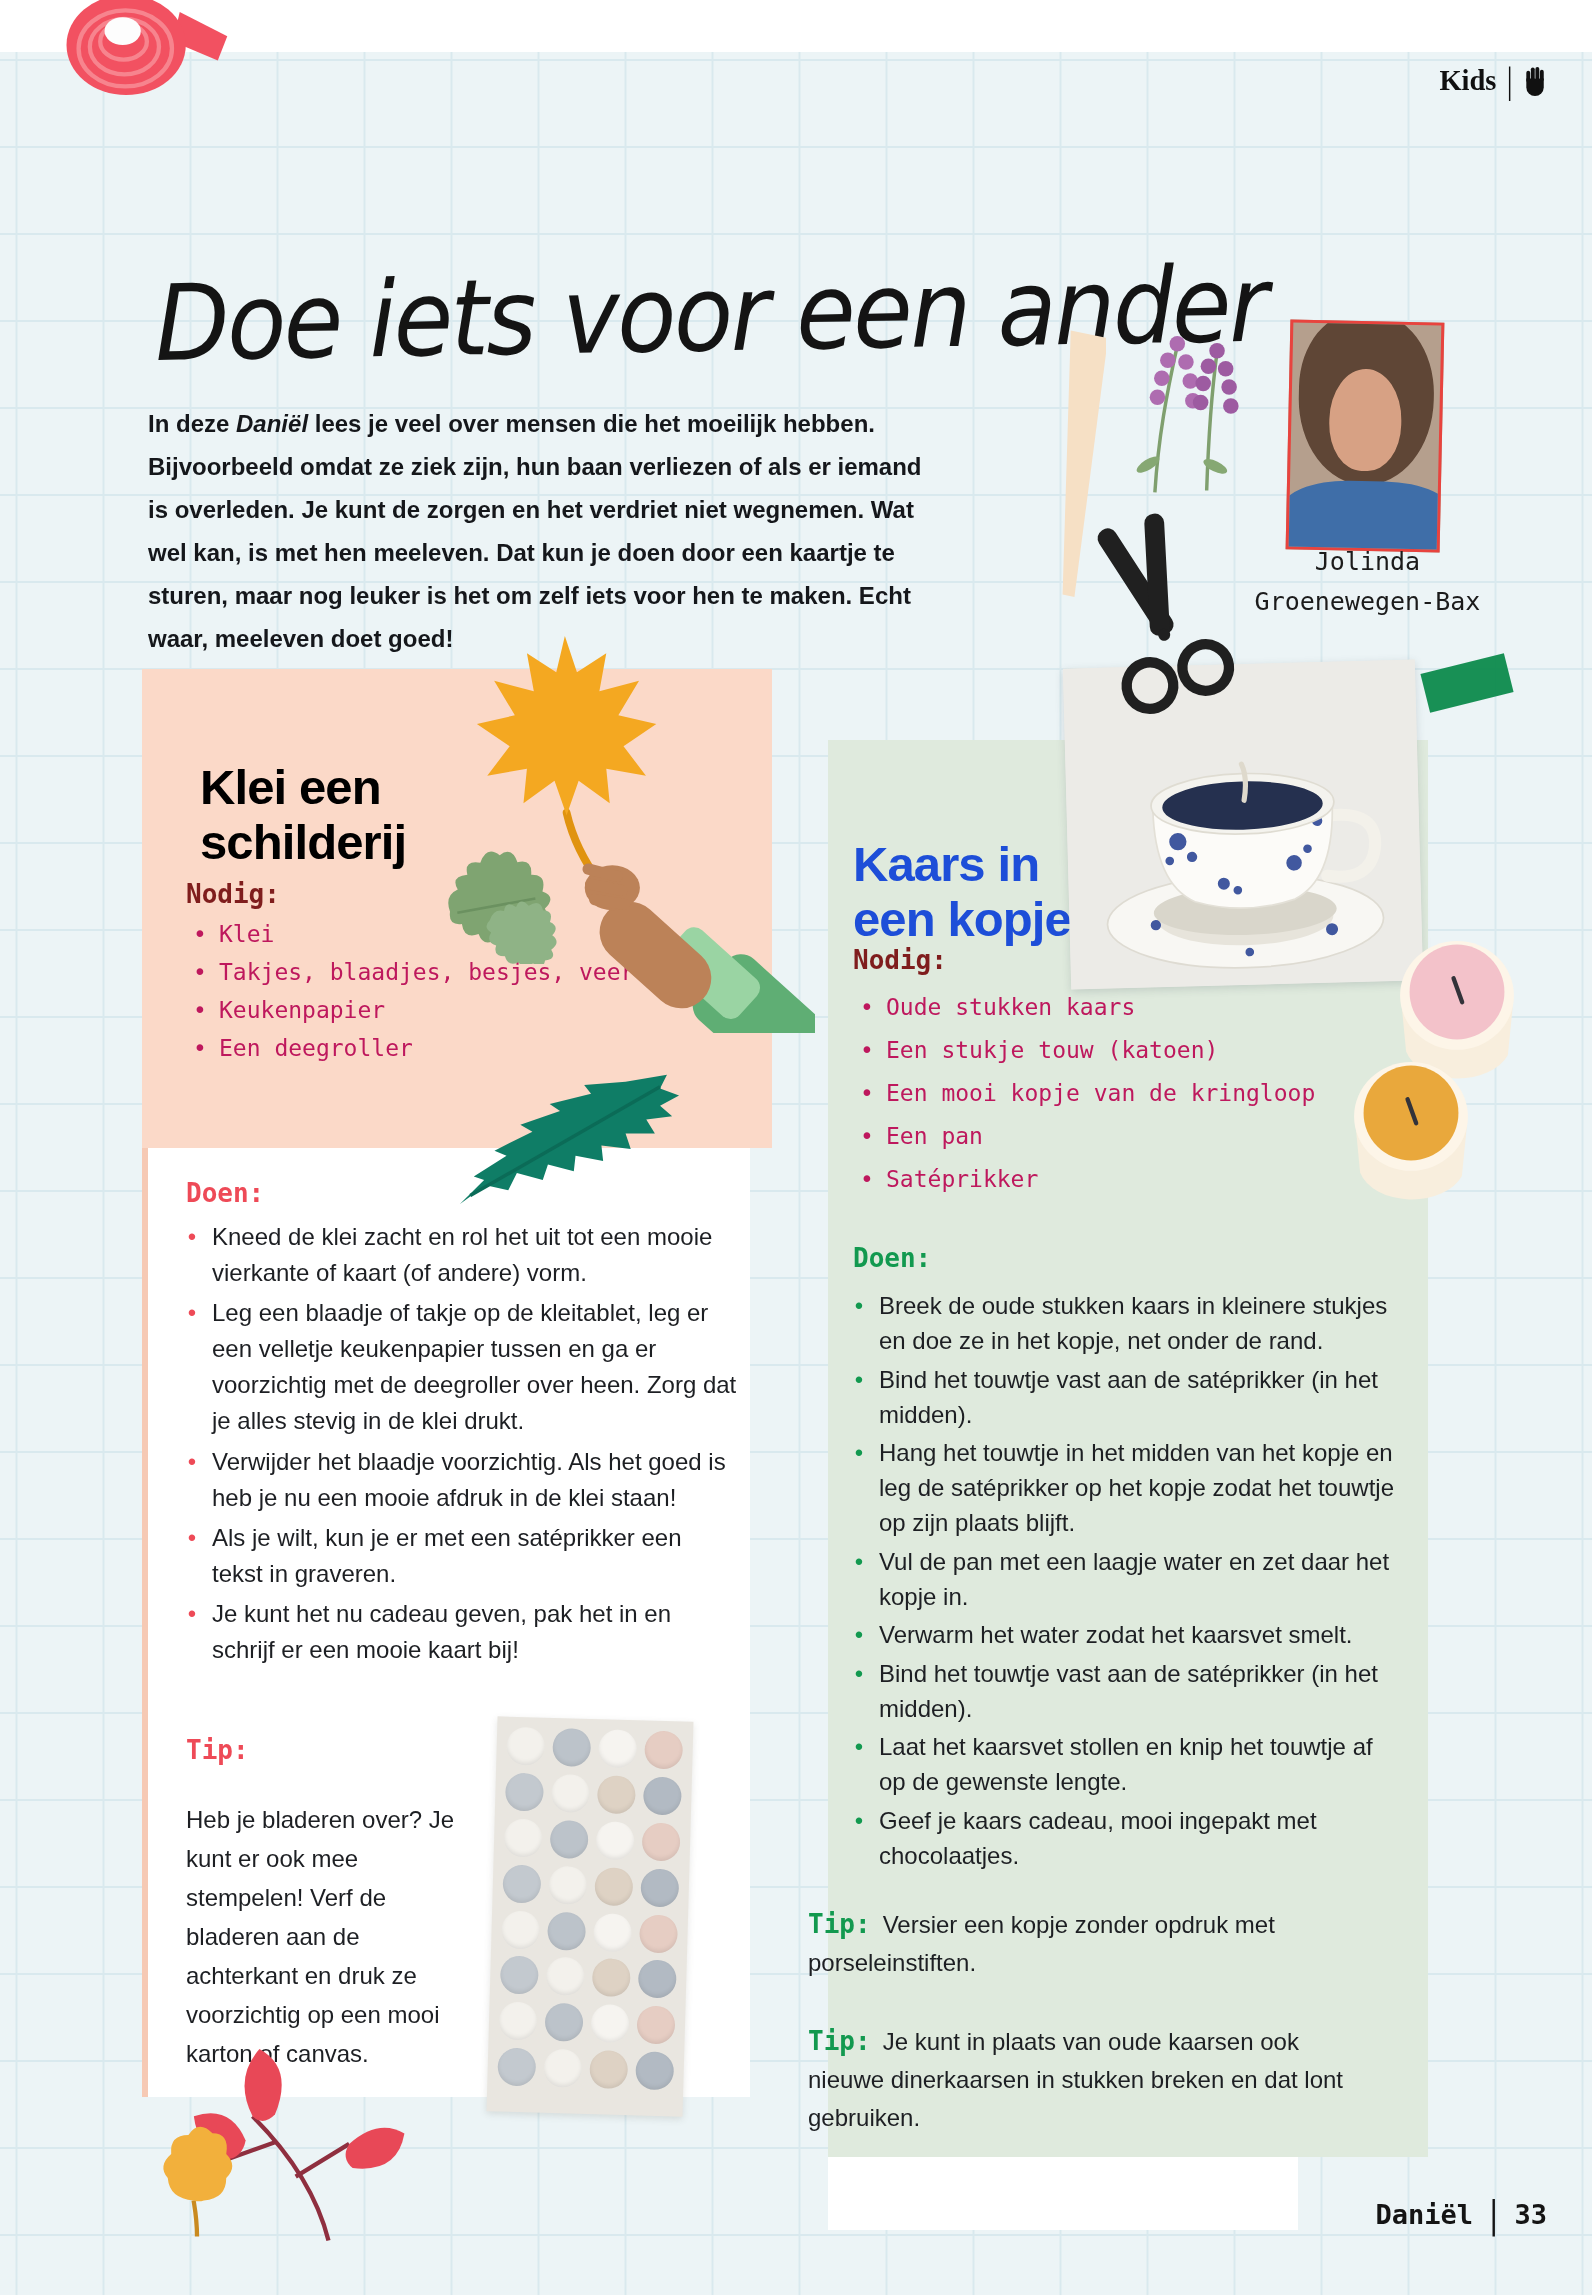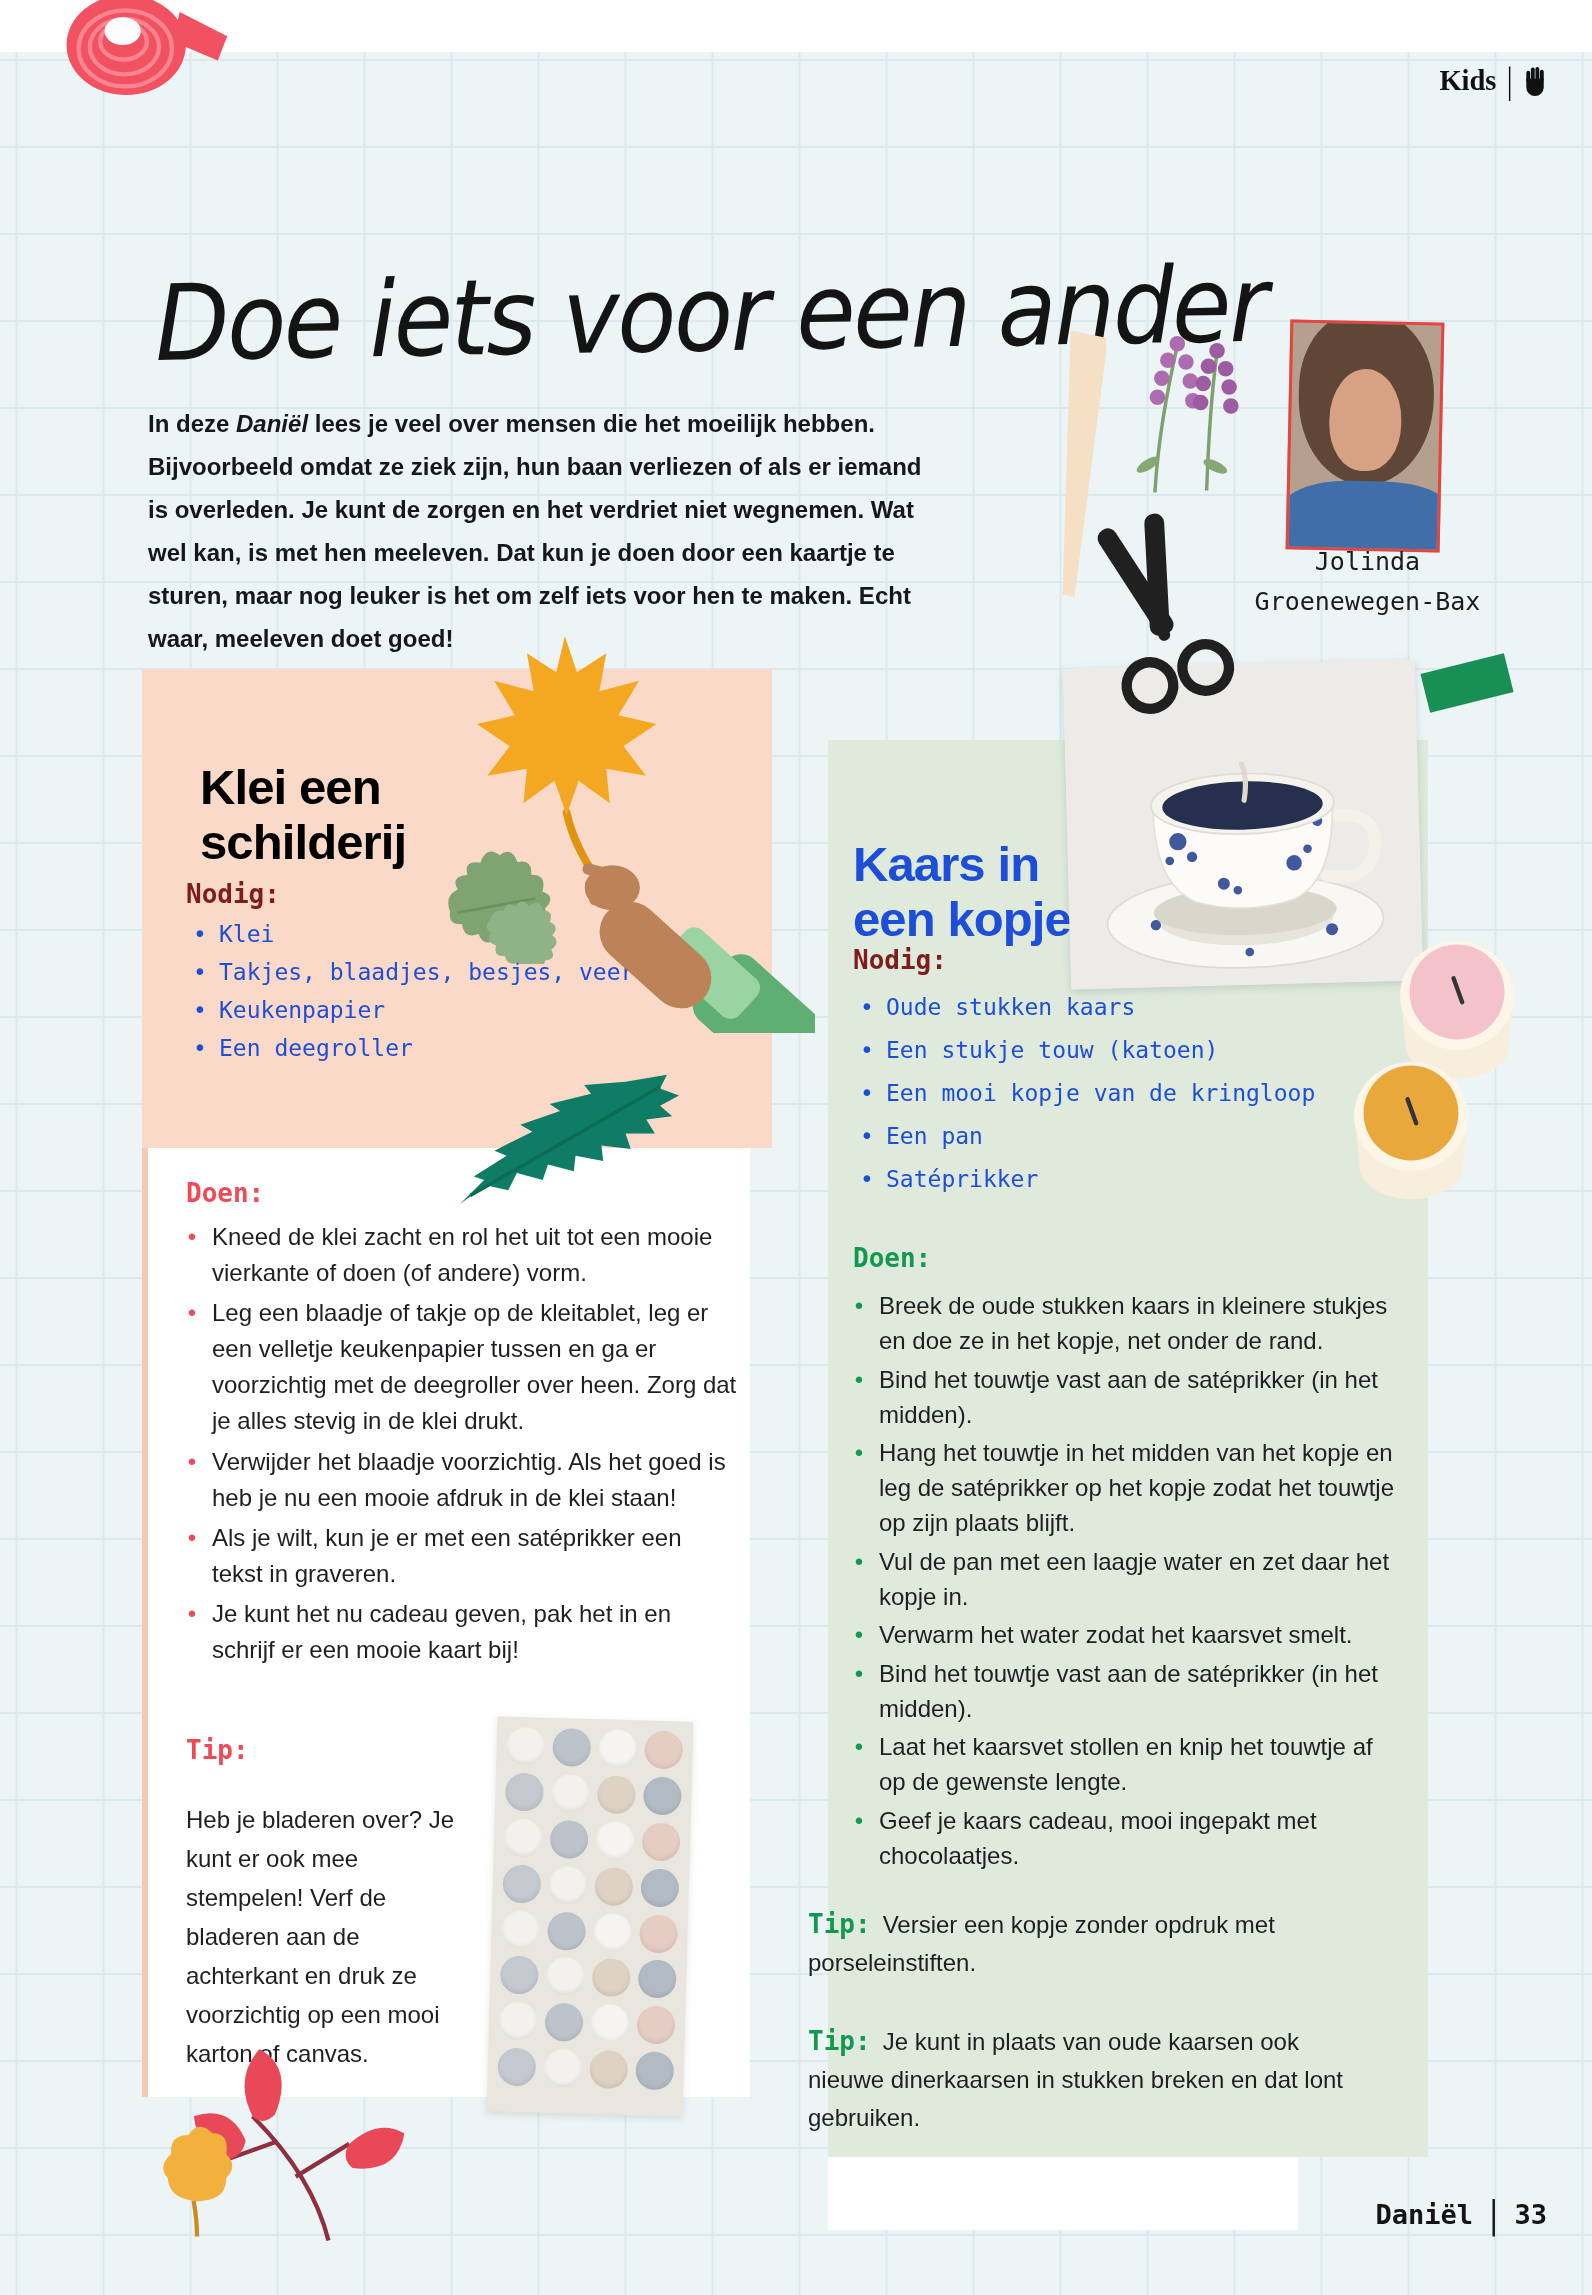--- a/index.html
+++ b/index.html
@@ -73,21 +73,21 @@
   .pink-card{position:absolute; left:142px; top:669px; width:630px; height:479px; background:#fbd9c8;}
   .white-card{position:absolute; left:142px; top:1148px; width:608px; height:949px; background:#ffffff; border-left:6px solid #f6c9b4; box-sizing:border-box;}
   .green-card{position:absolute; left:828px; top:740px; width:600px; height:1417px; background:#dfeadd;}
   .white-underlay{position:absolute; left:828px; top:2157px; width:470px; height:73px; background:#ffffff;}
   .card-title{position:absolute; font-weight:800; font-size:49px; line-height:55px; letter-spacing:-0.9px; z-index:2;}
   .clay-title{left:200px; top:719px; width:319px; color:#000000;}
   .candle-title{left:853px; top:796px; width:276px; color:#1d4ed8;}
   .mono-label{position:absolute; font-family:"DejaVu Sans Mono", monospace; font-weight:bold; font-size:26px; color:#7f1d1d; z-index:2;}
   .label-red{color:#ee4a57;}
   .label-green{color:#12994f;}
-  .mono-list{position:absolute; list-style:none; margin:0; padding:0; font-family:"DejaVu Sans Mono", monospace; font-size:23px; color:#1d4ed8; z-index:2;}
+  .mono-list{position:absolute; list-style:none; margin:0; padding:0; font-family:"DejaVu Sans Mono", monospace; font-size:23px; color:#be185d; z-index:2;}
   .mono-list li{position:relative; padding-left:33px;}
   .mono-list li::before{content:"•"; position:absolute; left:7px; top:0;}
   .clay-nodig-list{left:186px; top:915px; width:570px; line-height:38px;}
   .candle-nodig-list{left:853px; top:986px; width:561px; line-height:43px;}
   .doen-list{position:absolute; list-style:none; margin:0; padding:0; font-size:24px; color:#1d1f23; z-index:2;}
   .doen-list li{position:relative; padding-left:26px;}
   .doen-list li::before{content:"•"; position:absolute; left:1.7px; top:0;}
   .clay-doen-list{left:186px; top:1219px; width:552px; line-height:36px;}
   .clay-doen-list li{margin-bottom:4.3px;}
   .clay-doen-list li::before{color:#ee4a57;}
@@ -196,21 +196,21 @@
   <div class="mono-label" style="left:186px; top:879px;">Nodig:</div>
   <ul class="mono-list clay-nodig-list">
       <li>Klei</li>
       <li>Takjes, blaadjes, besjes, veertjes</li>
       <li>Keukenpapier</li>
       <li>Een deegroller</li>
     </ul>
 
   <div class="mono-label label-red" style="left:186px; top:1178px;">Doen:</div>
   <ul class="doen-list clay-doen-list">
-      <li>Kneed de klei zacht en rol het uit tot een mooie vierkante of doen (of andere) vorm.</li>
+      <li>Kneed de klei zacht en rol het uit tot een mooie vierkante of kaart (of andere) vorm.</li>
       <li>Leg een blaadje of takje op de kleitablet, leg er een velletje keukenpapier tussen en ga er voorzichtig met de deegroller over heen. Zorg dat je alles stevig in de klei drukt.</li>
       <li>Verwijder het blaadje voorzichtig. Als het goed is heb je nu een mooie afdruk in de klei staan!</li>
       <li>Als je wilt, kun je er met een satéprikker een tekst in graveren.</li>
       <li>Je kunt het nu cadeau geven, pak het in en schrijf er een mooie kaart bij!</li>
     </ul>
 
   <div class="mono-label label-red" style="left:186px; top:1735px;">Tip:</div>
   <p class="clay-tip-text">Heb je bladeren over? Je kunt er ook mee stempelen! Verf de bladeren aan de achterkant en druk ze voorzichtig op een mooi karton of canvas.</p>
 
   <svg class="ill" style="left:470px; top:627px;" width="345" height="406" viewBox="0 0 400 470">

